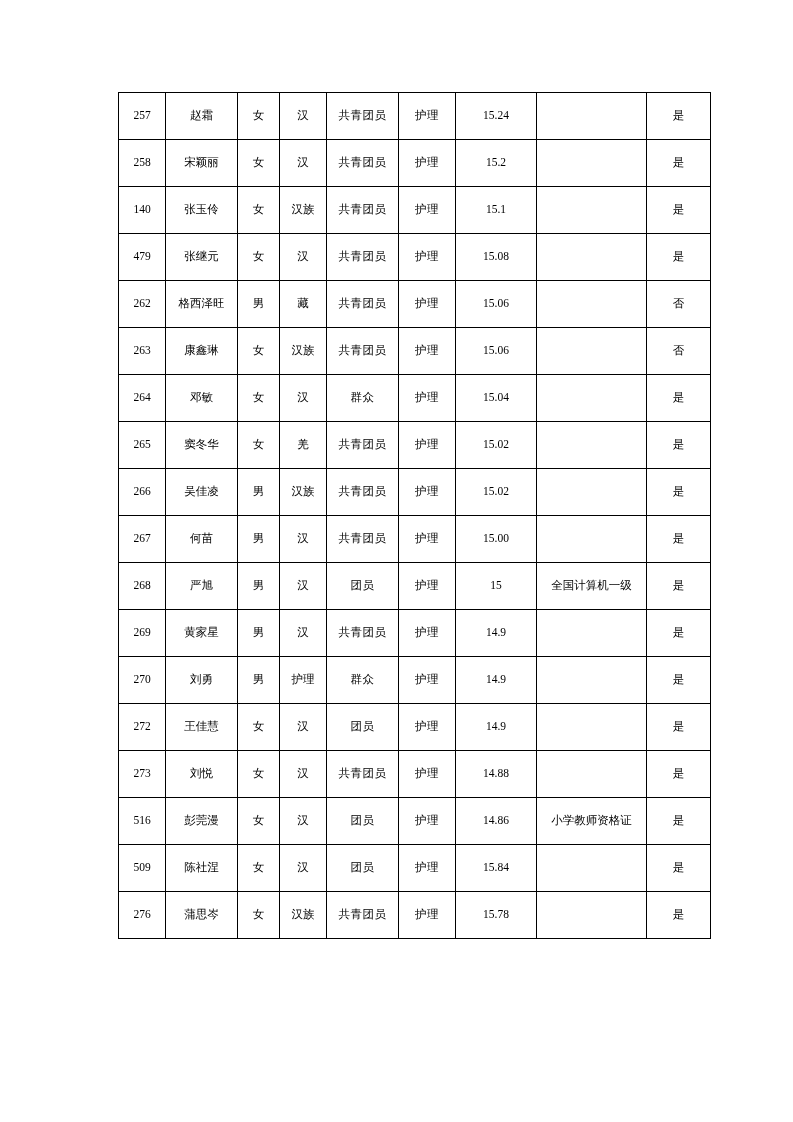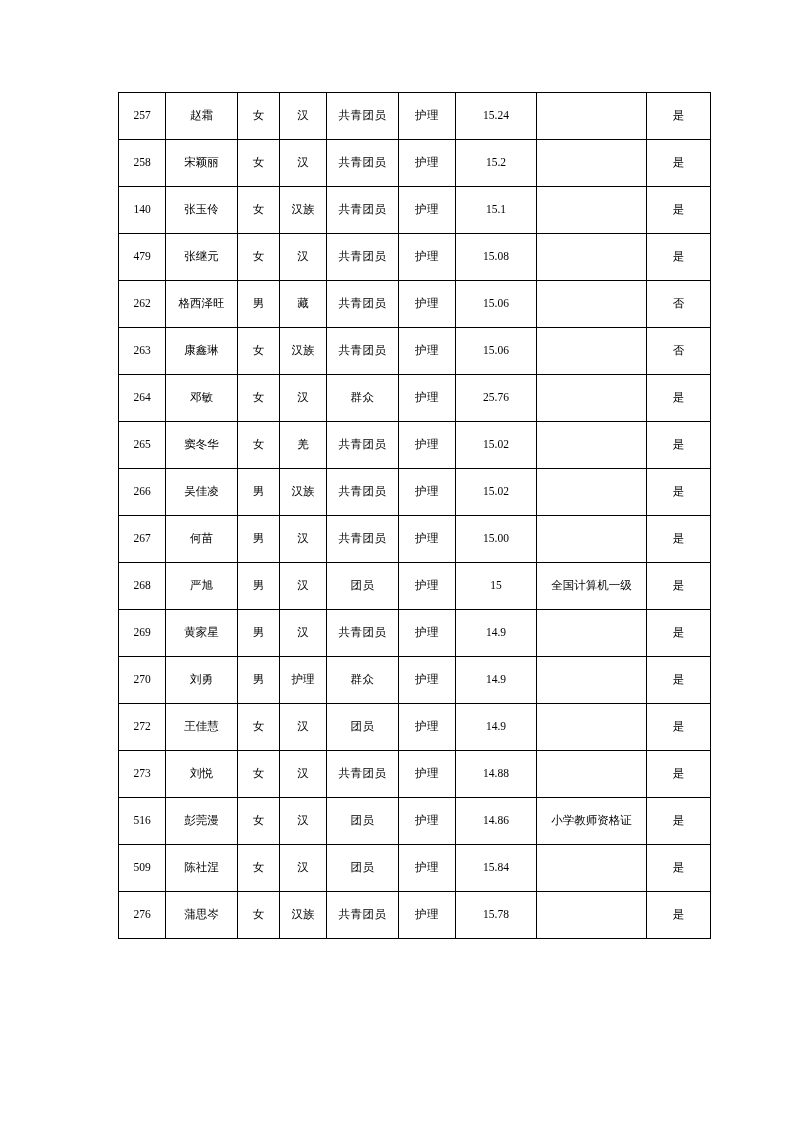--- a/index.html
+++ b/index.html
@@ -150,21 +150,21 @@
             <td class="cert"></td>
             <td class="pass">否</td>
           </tr>
           <tr>
             <td class="seq">264</td>
             <td class="name">邓敏</td>
             <td class="gender">女</td>
             <td class="ethnic">汉</td>
             <td class="party">群众</td>
             <td class="major">护理</td>
-            <td class="score">25.76</td>
+            <td class="score">15.04</td>
             <td class="cert"></td>
             <td class="pass">是</td>
           </tr>
           <tr>
             <td class="seq">265</td>
             <td class="name">窦冬华</td>
             <td class="gender">女</td>
             <td class="ethnic">羌</td>
             <td class="party">共青团员</td>
             <td class="major">护理</td>

